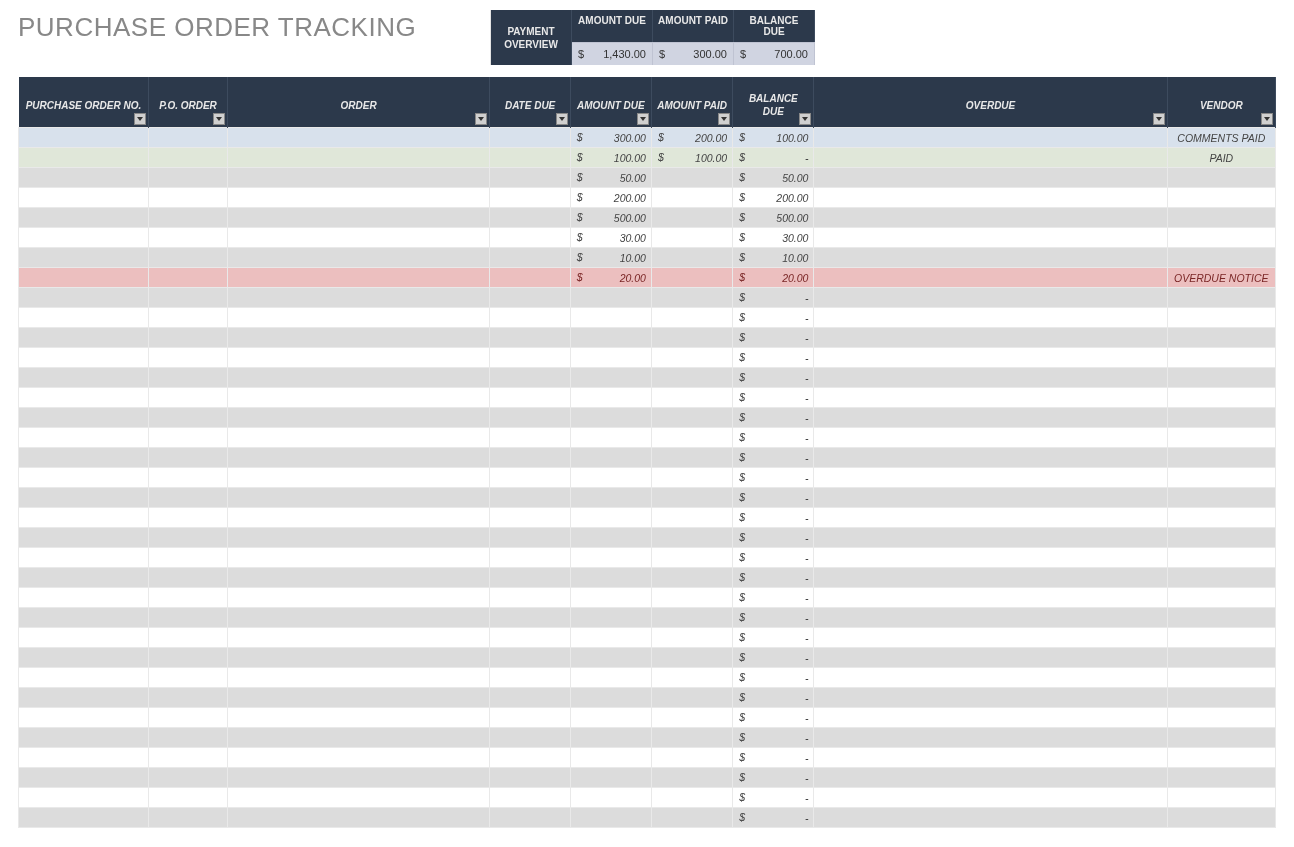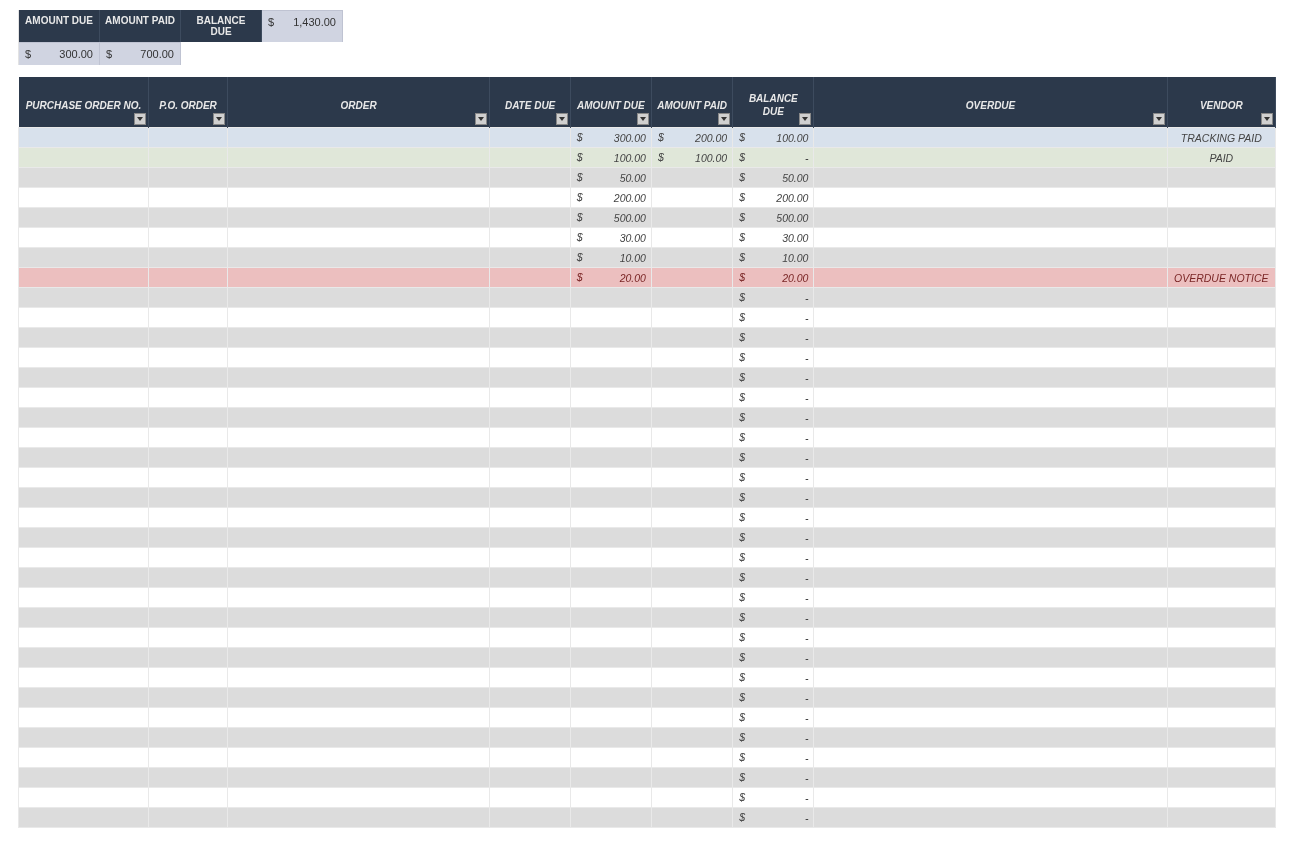--- a/index.html
+++ b/index.html
@@ -141,21 +141,23 @@
     left: 6px;
     top: 3px;
   }
   td.center { text-align: center; }
 </style>
 </head>
 <body>
 
 <div class="page">
   <div class="top-row">
+    <h1 class="title">PURCHASE ORDER TRACKING</h1>
     <div class="overview">
+      <div class="ov-head label">PAYMENT OVERVIEW</div>
       <div class="ov-head">AMOUNT DUE</div>
       <div class="ov-head">AMOUNT PAID</div>
       <div class="ov-head">BALANCE DUE</div>
       <div class="ov-val">
         <span class="sym">$</span>
           <span class="num">1,430.00</span>
       </div>
       <div class="ov-val">
         <span class="sym">$</span>
           <span class="num">300.00</span>
@@ -222,21 +224,21 @@
     <tbody id="tbody">
         <tr class="partial">
           <td></td>
           <td></td>
           <td></td>
           <td></td>
           <td class="money"><span class="sym">$</span><span>300.00</span></td>
           <td class="money"><span class="sym">$</span><span>200.00</span></td>
           <td class="money"><span class="sym">$</span><span>100.00</span></td>
           <td></td>
-          <td class="center">TRACKING PAID</td>
+          <td class="center">COMMENTS PAID</td>
         </tr>
         <tr class="paid">
           <td></td>
           <td></td>
           <td></td>
           <td></td>
           <td class="money"><span class="sym">$</span><span>100.00</span></td>
           <td class="money"><span class="sym">$</span><span>100.00</span></td>
           <td class="money-blank"><span class="sym">$</span><span>-</span></td>
           <td></td>

